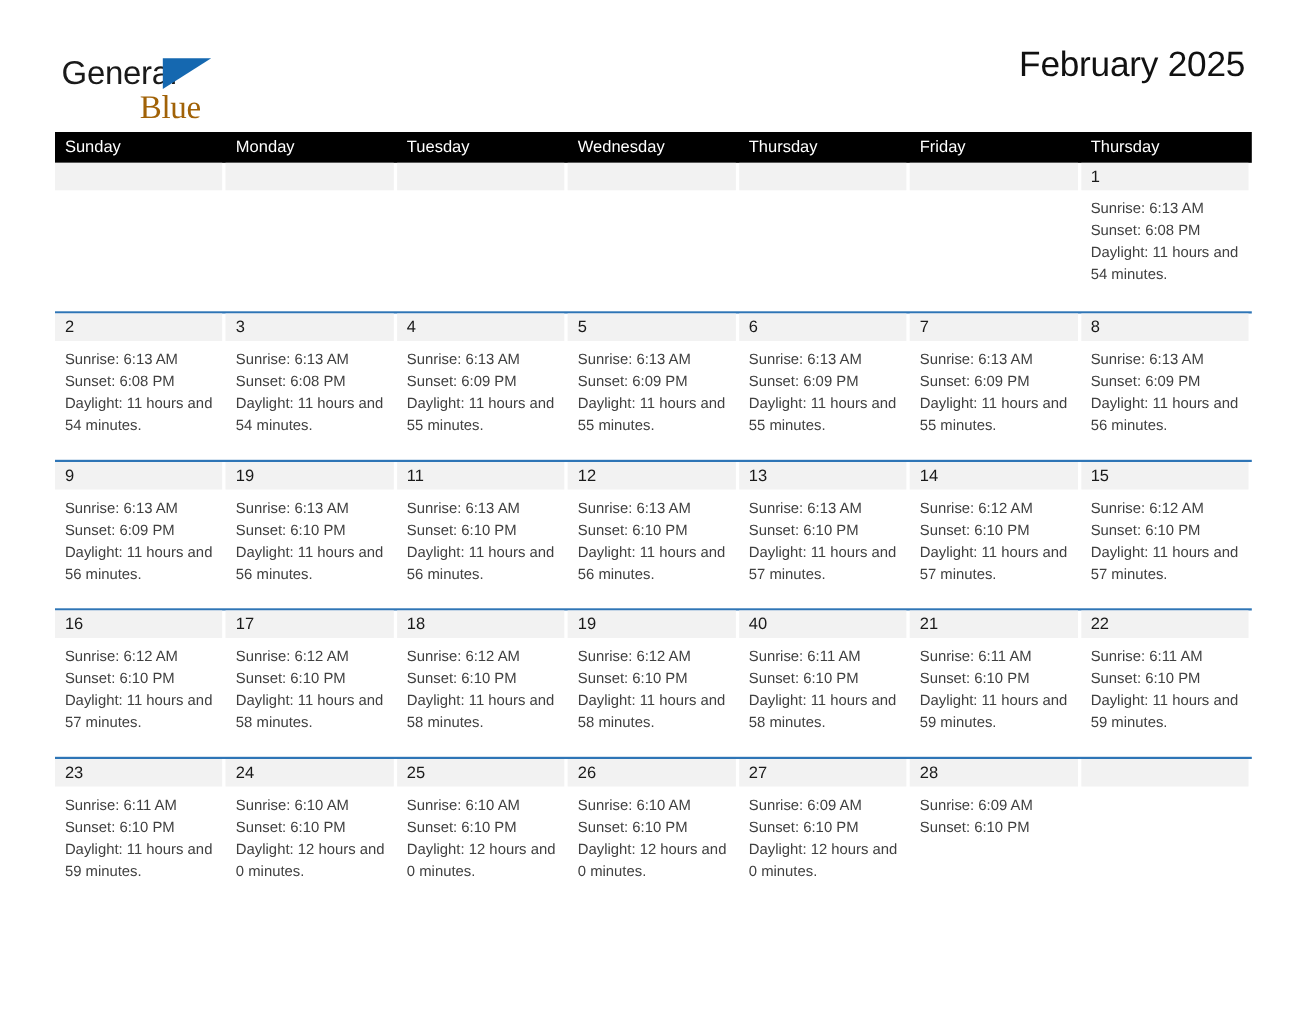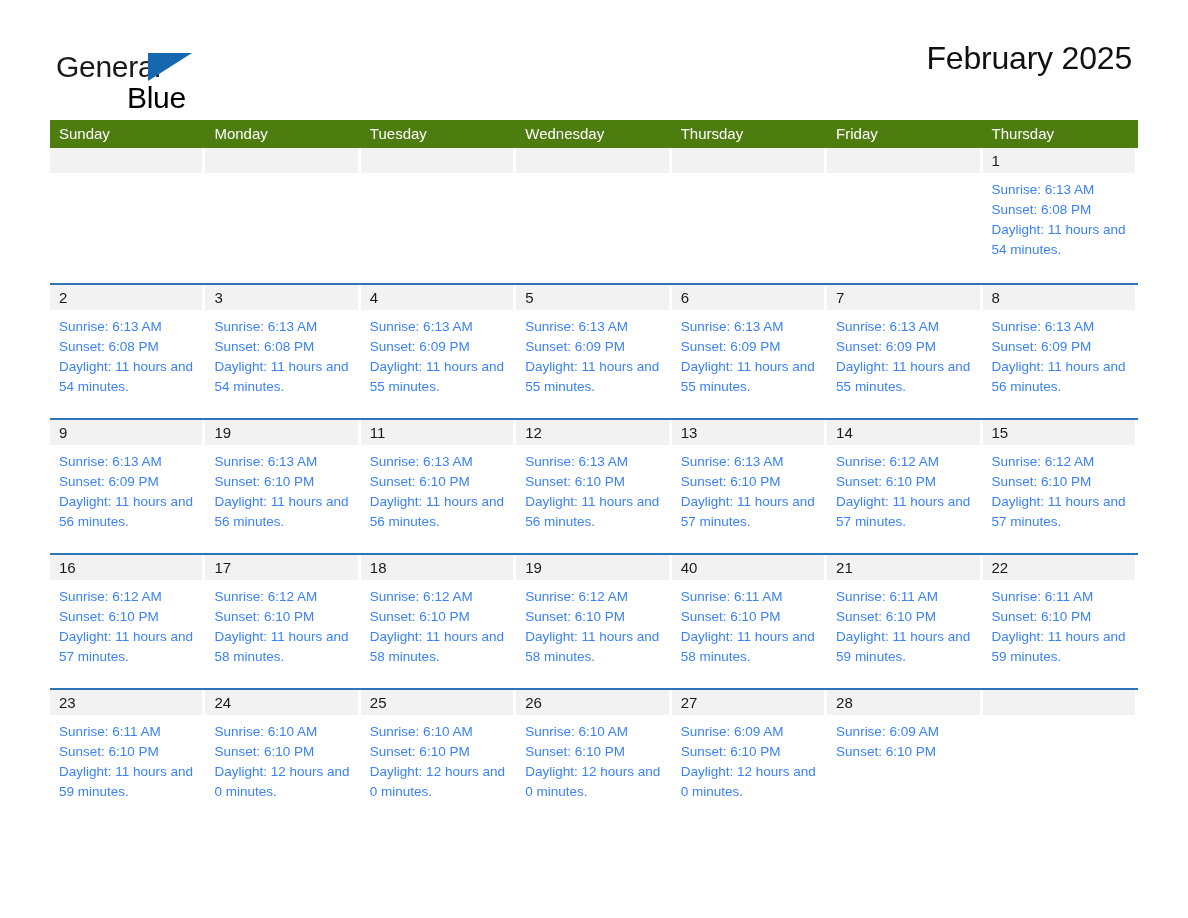--- a/index.html
+++ b/index.html
@@ -58,22 +58,22 @@
     border-left: 44px solid #1568b0;
     border-bottom: 28px solid transparent;
   }
   .logo-blue {
     position: absolute;
     left: 77px;
     top: 41px;
     font-size: 30px;
     line-height: 1;
     letter-spacing: -0.3px;
-    color: #000000;
-    font-family: Liberation Sans, sans-serif;
+    color: #a16207;
+    font-family: Liberation Serif, serif;
   }
 
   .title-block {
     text-align: right;
     flex: 1 1 auto;
     padding-right: 6px;
   }
   .cal-title {
     font-size: 32px;
     font-weight: normal;
@@ -92,21 +92,21 @@
   }
 
   
   .calendar {
     margin-top: 16px;
     width: 1088px;
   }
 
   .weekday-row {
     display: flex;
-    background: #4d7c0f;
+    background: #000000;
     height: 28px;
     align-items: center;
   }
   .weekday {
     flex: 1 1 0;
     color: #ffffff;
     font-size: 15px;
     padding-left: 9px;
     box-sizing: border-box;
     line-height: 28px;
@@ -144,21 +144,21 @@
   .day-number {
     font-size: 15px;
     color: #1a1a1a;
     line-height: 1;
   }
 
   .day-details {
     padding: 7px 6px 0 9px;
     font-size: 13.5px;
     line-height: 20px;
-    color: #3b82f6;
+    color: #404040;
   }
   .detail-line {
     white-space: nowrap;
   }
   .daylight-line {
     white-space: normal;
   }
 </style>
 </head>
 <body>

